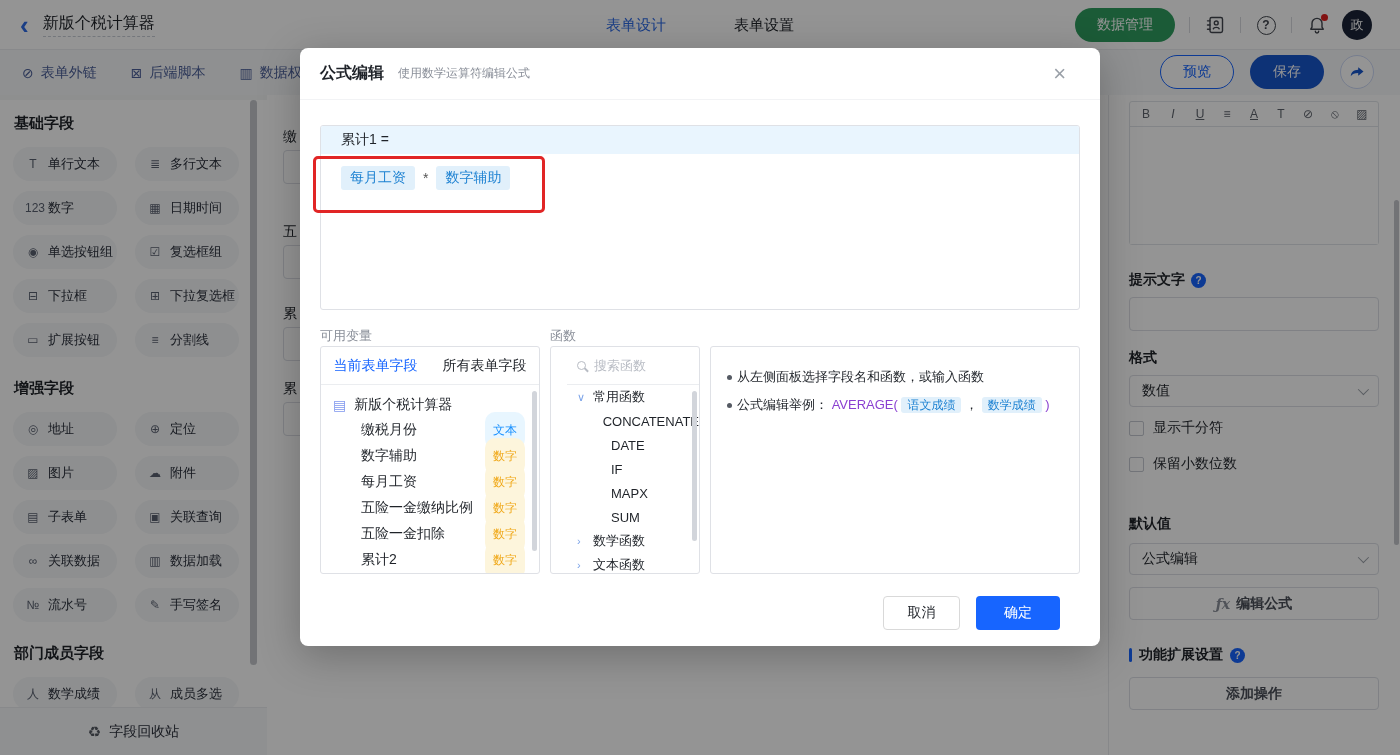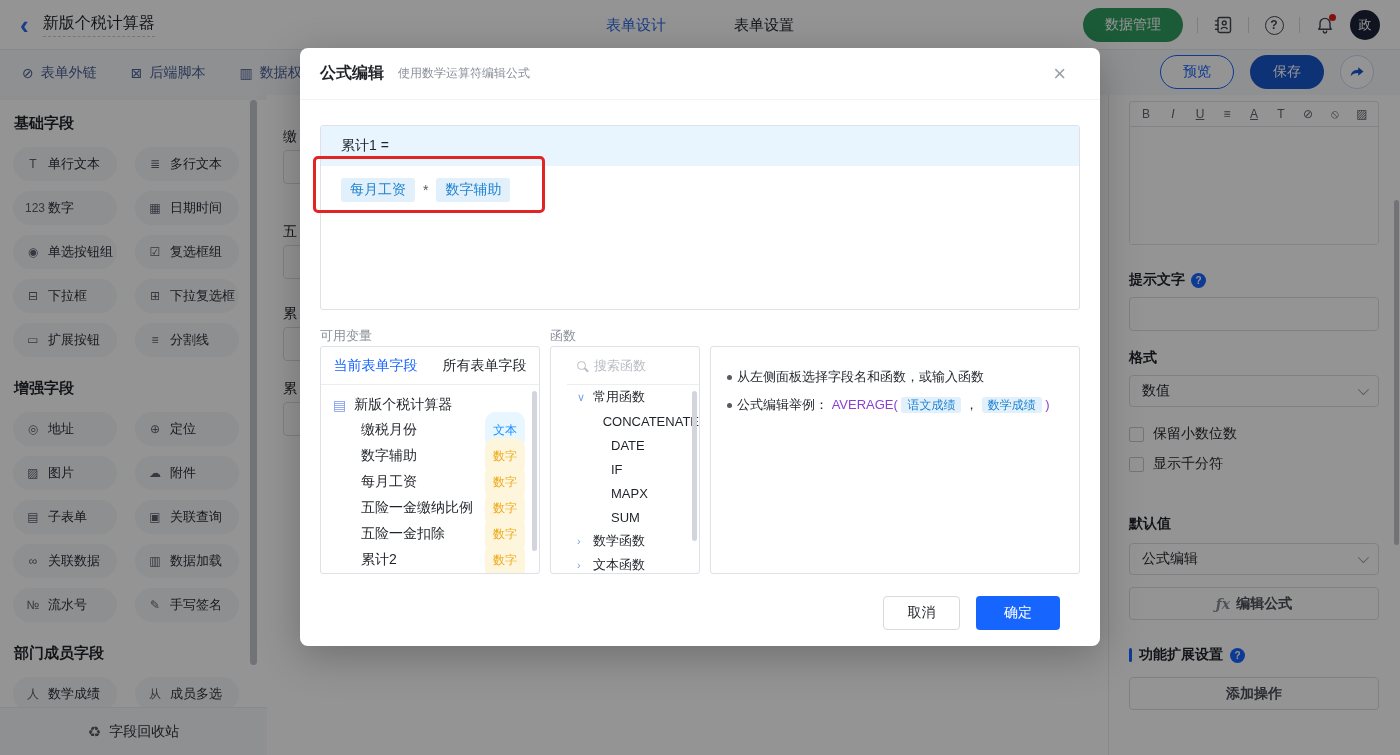--- a/index.html
+++ b/index.html
@@ -7,21 +7,21 @@
   body { font-family:"Liberation Sans","DejaVu Sans",sans-serif; color:#1f2329; background:#fff; overflow:hidden; }
   .stage { position:relative; width:1400px; height:755px; background:#f5f6f7; overflow:hidden; }
 
   
   .navbar { position:absolute; left:0; top:0; width:1400px; height:50px; background:#fff; border-bottom:1px solid #ebedf0; display:flex; align-items:center; z-index:1; }
   .nav-back { color:#2e6be6; font-size:26px; line-height:22px; margin-left:20px; cursor:pointer; font-weight:bold; }
   .nav-title { font-size:16px; margin-left:14px; padding-bottom:2px; border-bottom:1px dashed #c9ced6; }
   .nav-tabs { position:absolute; left:0; right:0; top:0; height:50px; display:flex; justify-content:center; align-items:center; gap:68px; }
   .nav-tab { font-size:15px; cursor:pointer; }
   .nav-tab.active { color:#2e6be6; }
-  .nav-right { position:absolute; right:20px; top:0; height:50px; display:flex; align-items:center; gap:14px; }
+  .nav-right { position:absolute; right:28px; top:0; height:50px; display:flex; align-items:center; gap:14px; }
   .btn-green { background:#2f9e5f; color:#fff; font-size:14px; border:none; border-radius:18px; padding:8px 22px; cursor:pointer; }
   .nav-divider { width:1px; height:16px; background:#d8dadf; }
   .nav-ic { width:22px; height:22px; display:flex; align-items:center; justify-content:center; cursor:pointer; position:relative; }
   .nav-ic svg { width:20px; height:20px; stroke:#42464e; fill:none; stroke-width:1.7; stroke-linecap:round; stroke-linejoin:round; }
   .help-circle { width:19px; height:19px; border:1.6px solid #42464e; border-radius:50%; font-size:12px; display:flex; align-items:center; justify-content:center; color:#42464e; font-weight:bold; }
   .bell-dot { position:absolute; right:0px; top:0px; width:7px; height:7px; border-radius:50%; background:#e02020; }
   .avatar { width:30px; height:30px; border-radius:50%; background:#1b2437; color:#fff; font-size:13px; display:flex; align-items:center; justify-content:center; cursor:pointer; }
 
   
   .toolbar-row { position:absolute; left:0; top:50px; width:1400px; height:45px; background:#f7f8fa; display:flex; align-items:center; }
@@ -77,21 +77,21 @@
 
   
   .overlay { position:absolute; inset:0; background:rgba(0,0,0,0.42); z-index:10; }
   .modal { position:absolute; left:300px; top:48px; width:800px; height:598px; background:#fff; border-radius:8px; box-shadow:0 10px 40px rgba(0,0,0,.25); z-index:20; }
   .m-header { height:52px; display:flex; align-items:center; padding:0 20px; border-bottom:1px solid #f2f3f5; }
   .m-title { font-size:16px; font-weight:bold; }
   .m-sub { font-size:12px; color:#8a8f99; margin-left:14px; }
   .m-close { margin-left:auto; font-size:22px; color:#9aa0a8; cursor:pointer; line-height:1; margin-right:14px; }
   .m-body { padding:0 20px; }
   .formula-box { margin-top:25px; border:1px solid #dfe1e6; border-radius:3px; height:185px; overflow:hidden; }
-  .formula-head { height:40px; background:#e9f5fe; display:flex; align-items:center; padding:0 20px; font-size:14px; }
+  .formula-head { height:28px; background:#e9f5fe; display:flex; align-items:center; padding:0 20px; font-size:14px; }
   .formula-area { padding:12px 20px; display:flex; align-items:center; gap:8px; }
   .chip { background:#e1f0fb; color:#1e82d2; font-size:14px; padding:3px 9px; border-radius:3px; cursor:pointer; white-space:nowrap; }
   .op { color:#555; font-size:14px; }
   .labels-row { position:relative; height:18px; margin-top:17px; }
   .sec-label { position:absolute; top:0; font-size:13px; color:#8a8f99; }
   .boxes-row { display:flex; gap:10px; margin-top:1px; }
   .panel-box { border:1px solid #dfe1e6; border-radius:3px; height:228px; position:relative; overflow:hidden; background:#fff; }
   .vars-box { width:220px; }
   .fns-box { width:150px;padding-left:16px; }
   .help-box { width:370px; }
@@ -329,27 +329,27 @@
     <div class="rp-label spacer-26">
       <span>提示文字</span>
       <span class="q-ic">?</span>
     </div>
     <input class="rp-input spacer-8" style="">
     <div class="rp-label spacer-18">格式</div>
     <div class="rp-select spacer-8">
       <span>数值</span>
       <span class="chev-down"></span>
     </div>
+    <div class="rp-check spacer-12">
+      <span class="cbox"></span>
+      <span>显示千分符</span>
+    </div>
     <div class="rp-check spacer-18">
       <span class="cbox"></span>
       <span>保留小数位数</span>
-    </div>
-    <div class="rp-check spacer-12">
-      <span class="cbox"></span>
-      <span>显示千分符</span>
     </div>
     <div class="rp-label spacer-42">默认值</div>
     <div class="rp-select spacer-10">
       <span>公式编辑</span>
       <span class="chev-down"></span>
     </div>
     <button class="rp-btn spacer-12">
       <span class="fx">ƒx</span>
       <span>编辑公式</span>
     </button>

